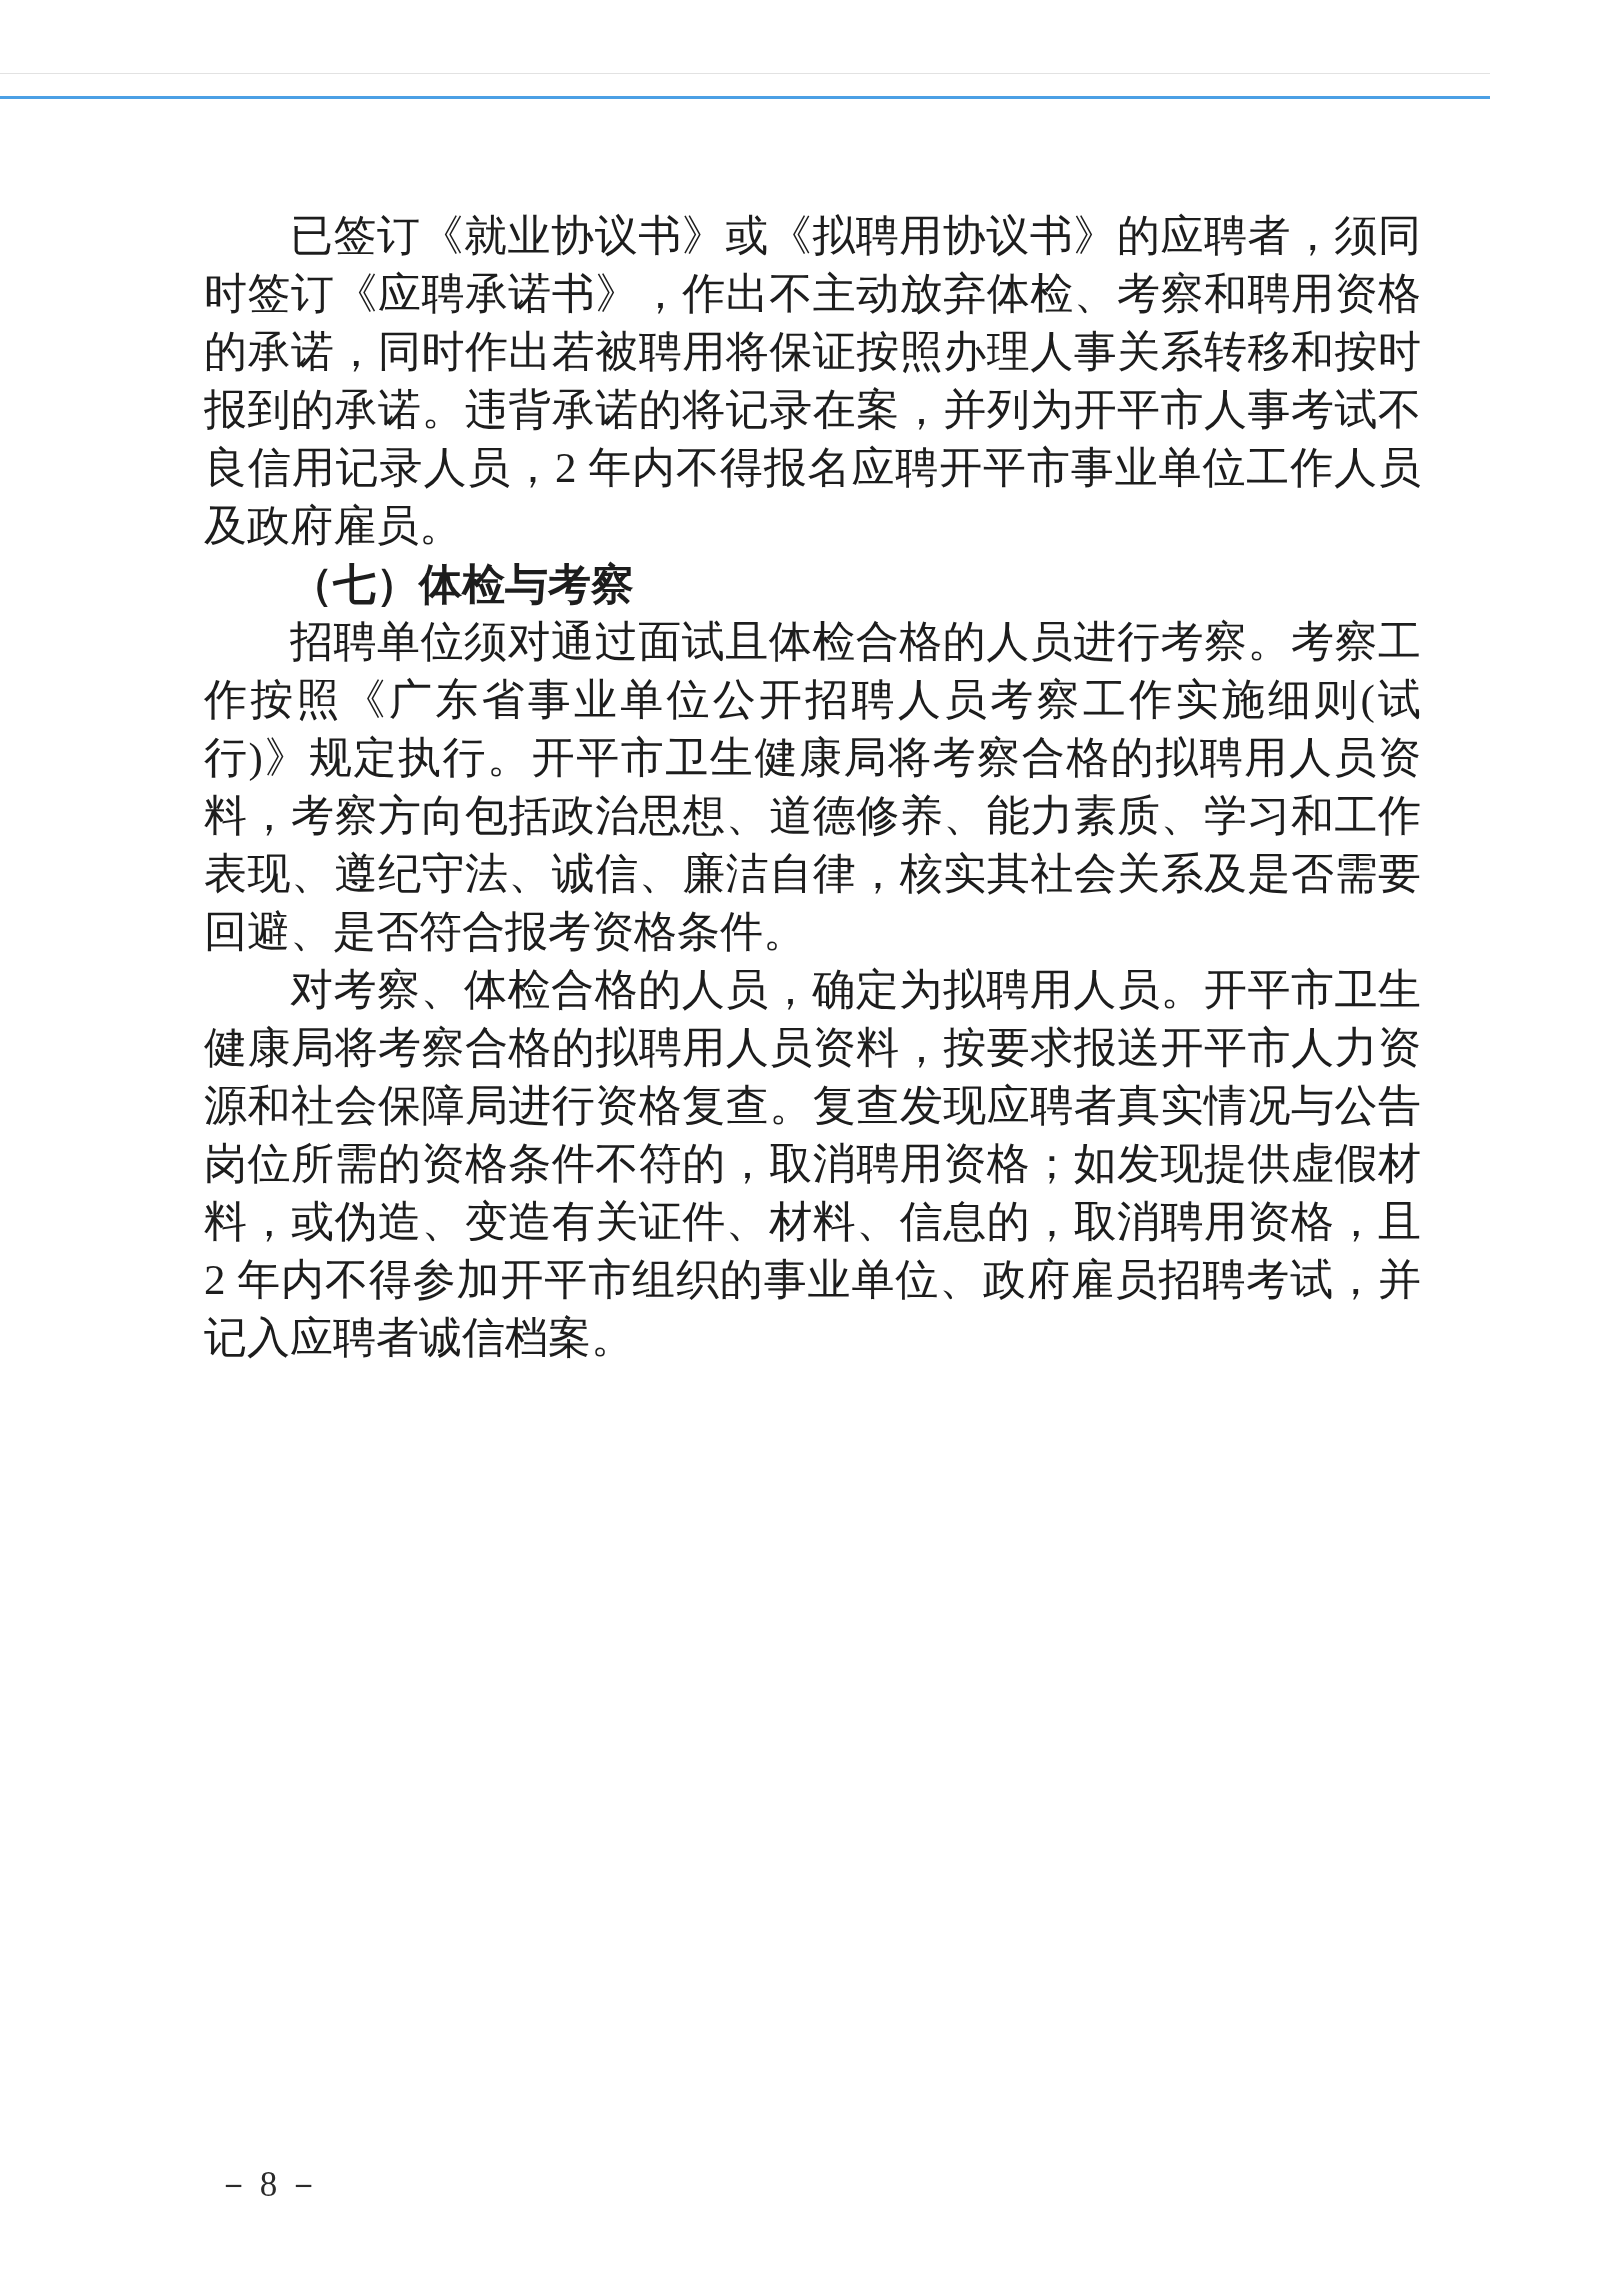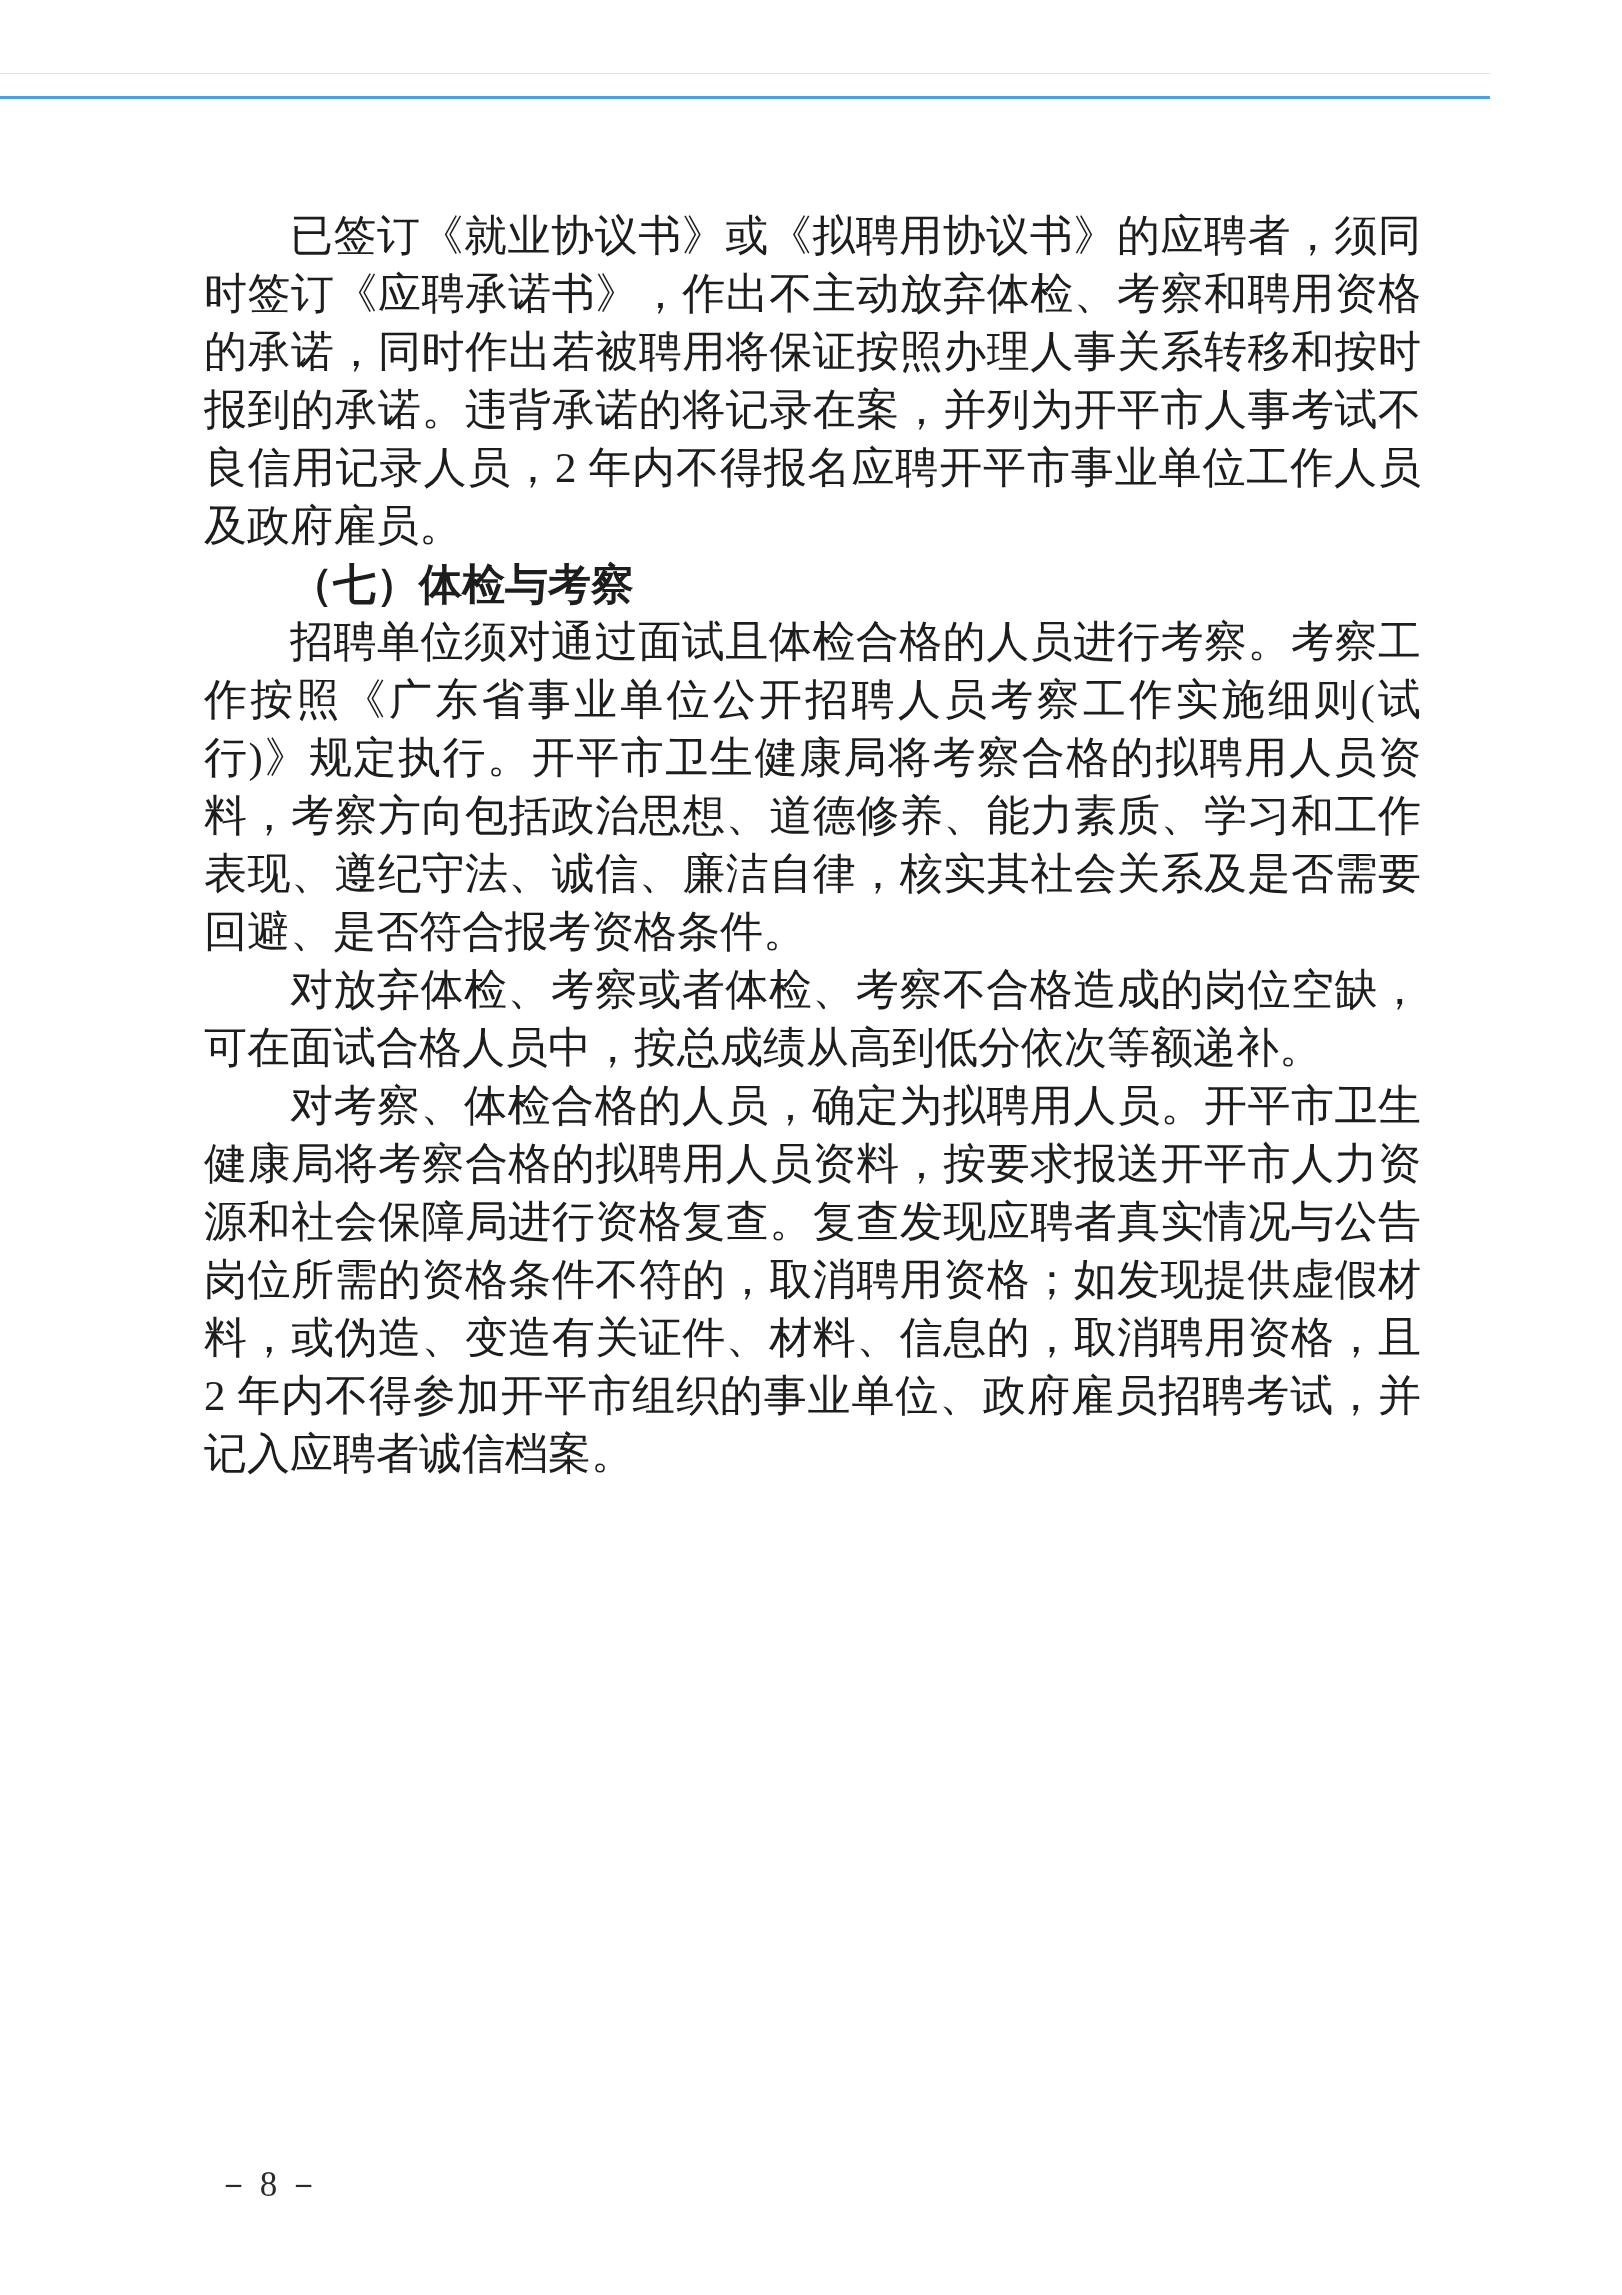--- a/index.html
+++ b/index.html
@@ -72,21 +72,20 @@
   <div class="rule rule-blue"></div>
 
   <main class="body-text">
     <p class="para body">已签订《就业协议书》或《拟聘用协议书》的应聘者，须同时签订《应聘承诺书》，作出不主动放弃体检、考察和聘用资格的承诺，同时作出若被聘用将保证按照办理人事关系转移和按时报到的承诺。违背承诺的将记录在案，并列为开平市人事考试不良信用记录人员，2 年内不得报名应聘开平市事业单位工作人员及政府雇员。</p>
 
     <p class="para heading">（七）体检与考察</p>
 
 
     <p class="para body">招聘单位须对通过面试且体检合格的人员进行考察。考察工作按照《广东省事业单位公开招聘人员考察工作实施细则(试行)》规定执行。开平市卫生健康局将考察合格的拟聘用人员资料，考察方向包括政治思想、道德修养、能力素质、学习和工作表现、遵纪守法、诚信、廉洁自律，核实其社会关系及是否需要回避、是否符合报考资格条件。</p>
 
-    <p class="para body">对放弃体检、考察或者体检、考察不合格造成的岗位空缺，可在面试合格人员中，按总成绩从高到低分依次等额递补。</p>
 
 
     <p class="para body">对考察、体检合格的人员，确定为拟聘用人员。开平市卫生健康局将考察合格的拟聘用人员资料，按要求报送开平市人力资源和社会保障局进行资格复查。复查发现应聘者真实情况与公告岗位所需的资格条件不符的，取消聘用资格；如发现提供虚假材料，或伪造、变造有关证件、材料、信息的，取消聘用资格，且2 年内不得参加开平市组织的事业单位、政府雇员招聘考试，并记入应聘者诚信档案。</p>
 
   </main>
 
   <div class="page-number">－ 8 －</div>
 
 </div>
 

